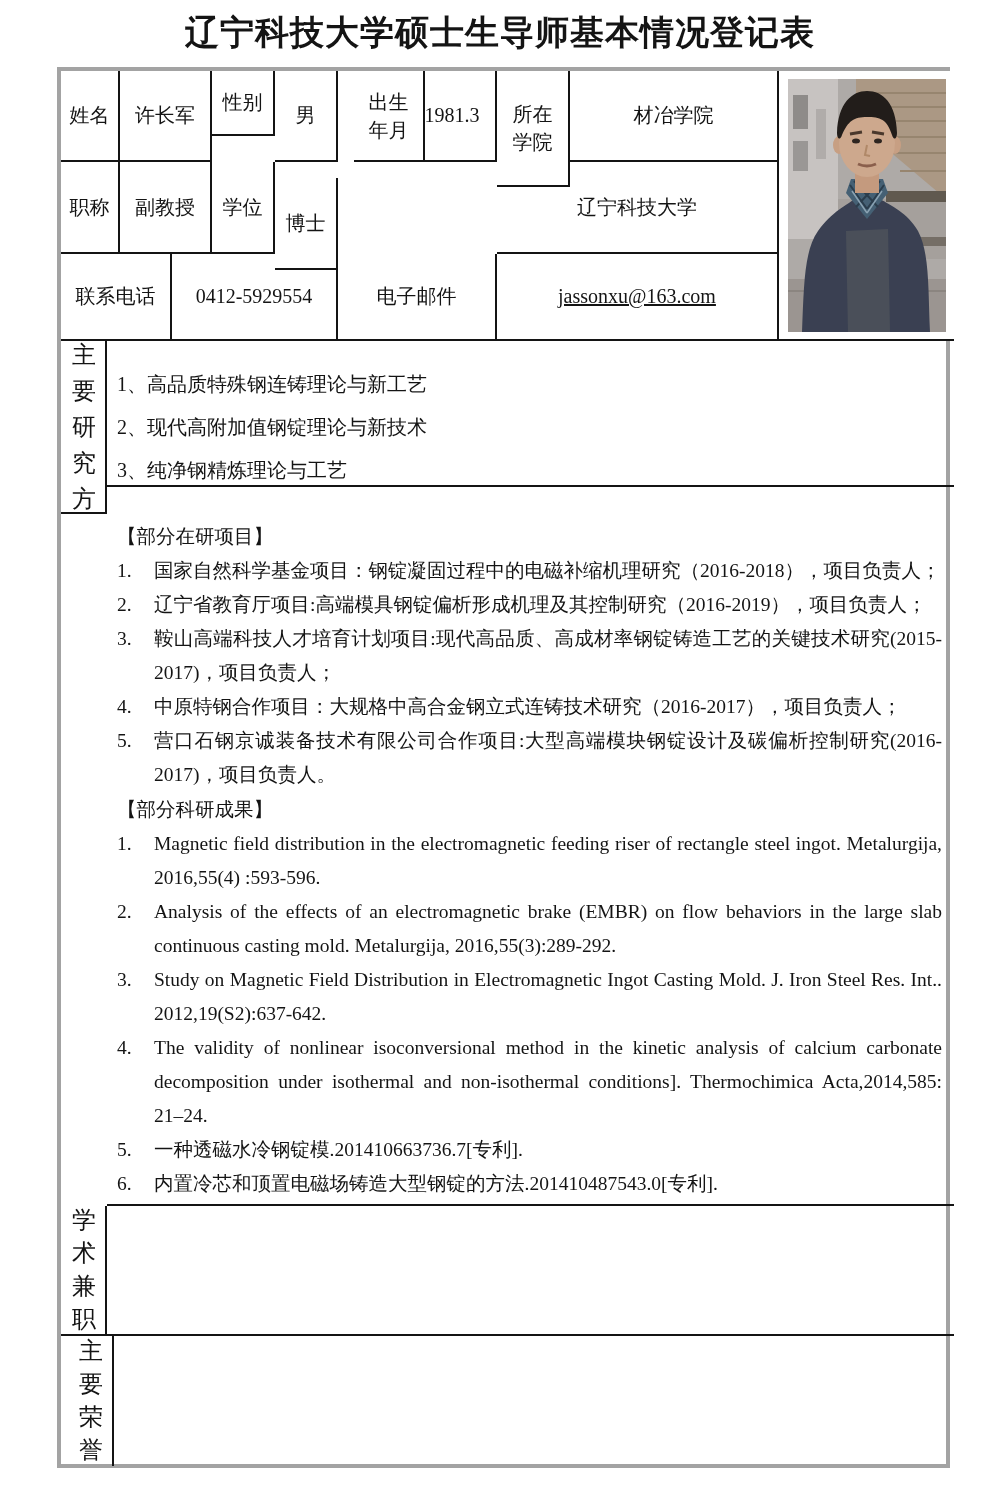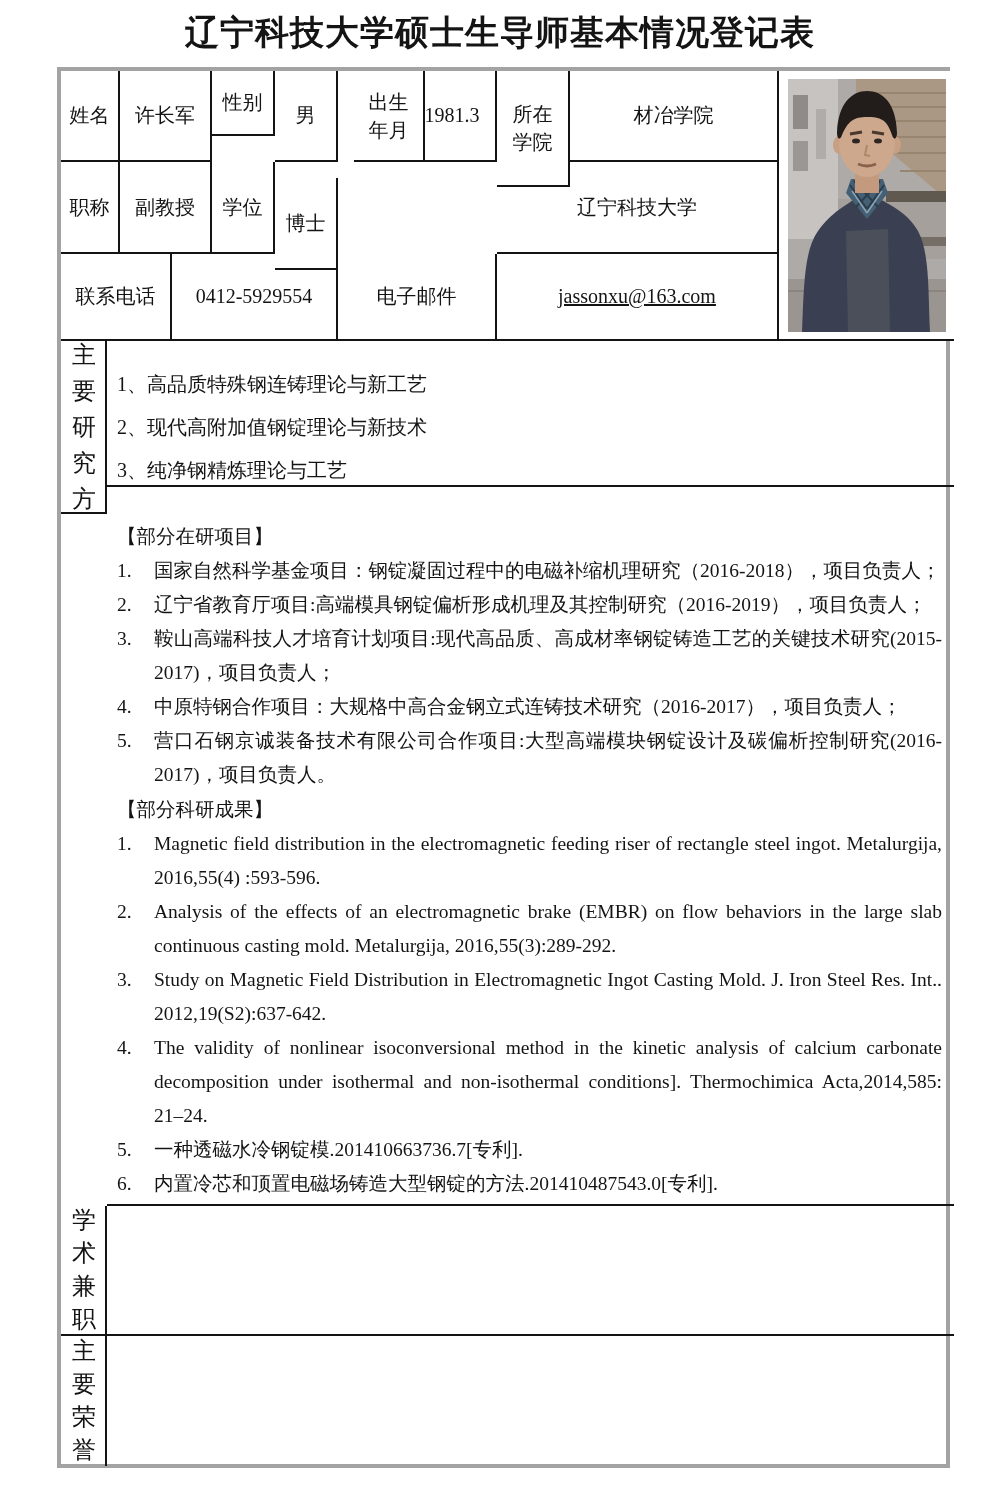--- a/index.html
+++ b/index.html
@@ -5,21 +5,21 @@
   html,body{margin:0;padding:0;background:#ffffff;}
   body{width:1000px;height:1500px;position:relative;
        font-family:"Liberation Serif","DejaVu Serif",serif;color:#141414;}
   .title{position:absolute;top:10px;left:0;width:1000px;text-align:center;
          font-size:34px;font-weight:bold;letter-spacing:1px;}
   .tbl{position:absolute;left:57px;top:67px;width:893px;height:1401px;
        border:4px solid #a3a3a3;box-sizing:border-box;text-decoration:underline;}
   .cell{position:absolute;box-sizing:border-box;border-right:2px solid #141414;
         border-bottom:2px solid #141414;display:flex;align-items:center;
         justify-content:center;font-size:20px;text-align:center;overflow:hidden;}
-  .cell.noB{border-bottom:none;}
+  .cell.noB{border-bottom:none;margin-left:7px;}
   .wrap2{display:inline-block;width:46px;line-height:28px;}
   .email{text-decoration:underline;}
   .vlabel{flex-direction:column;}
   .vlabel .vtxt{display:inline-block;width:22px;word-break:break-all;
         text-align:center;font-size:24px;}
   .lh36{line-height:36px;} .lh33{line-height:33px;}
   .contentcell{position:absolute;box-sizing:border-box;border-bottom:2px solid #141414;
         overflow:hidden;text-align:left;}
   .research-list{padding:10px 14px 0 10px;}
   .research-line{height:43px;display:flex;align-items:center;font-size:20px;}

